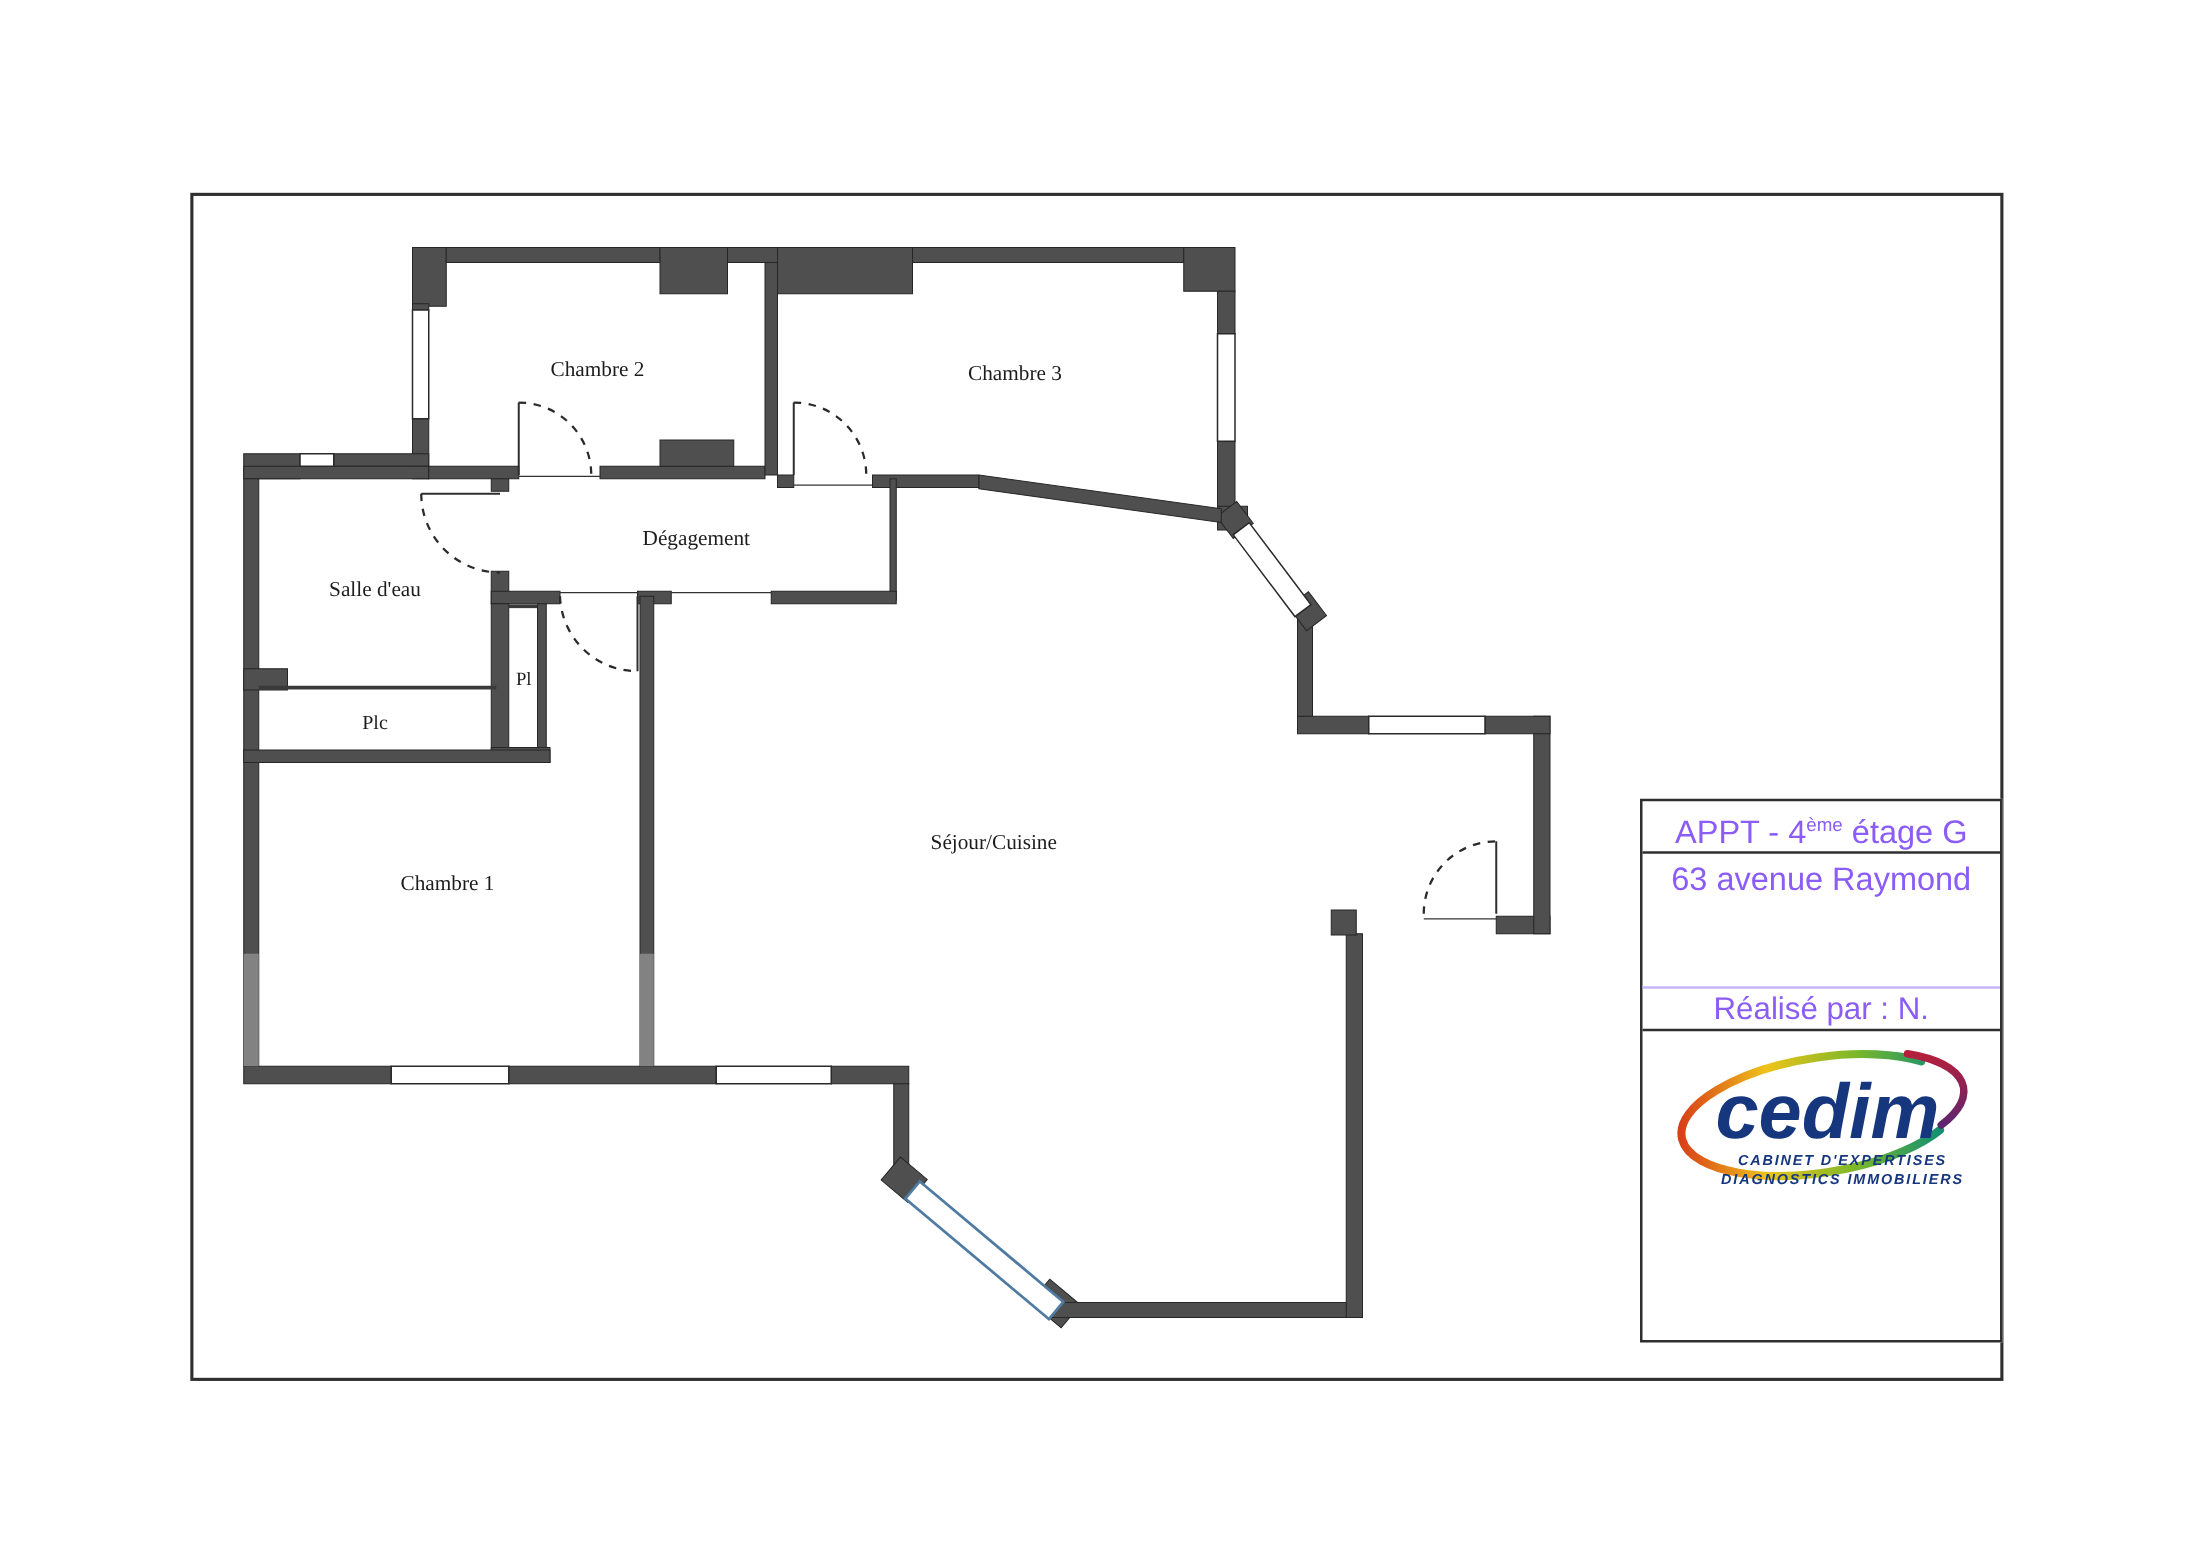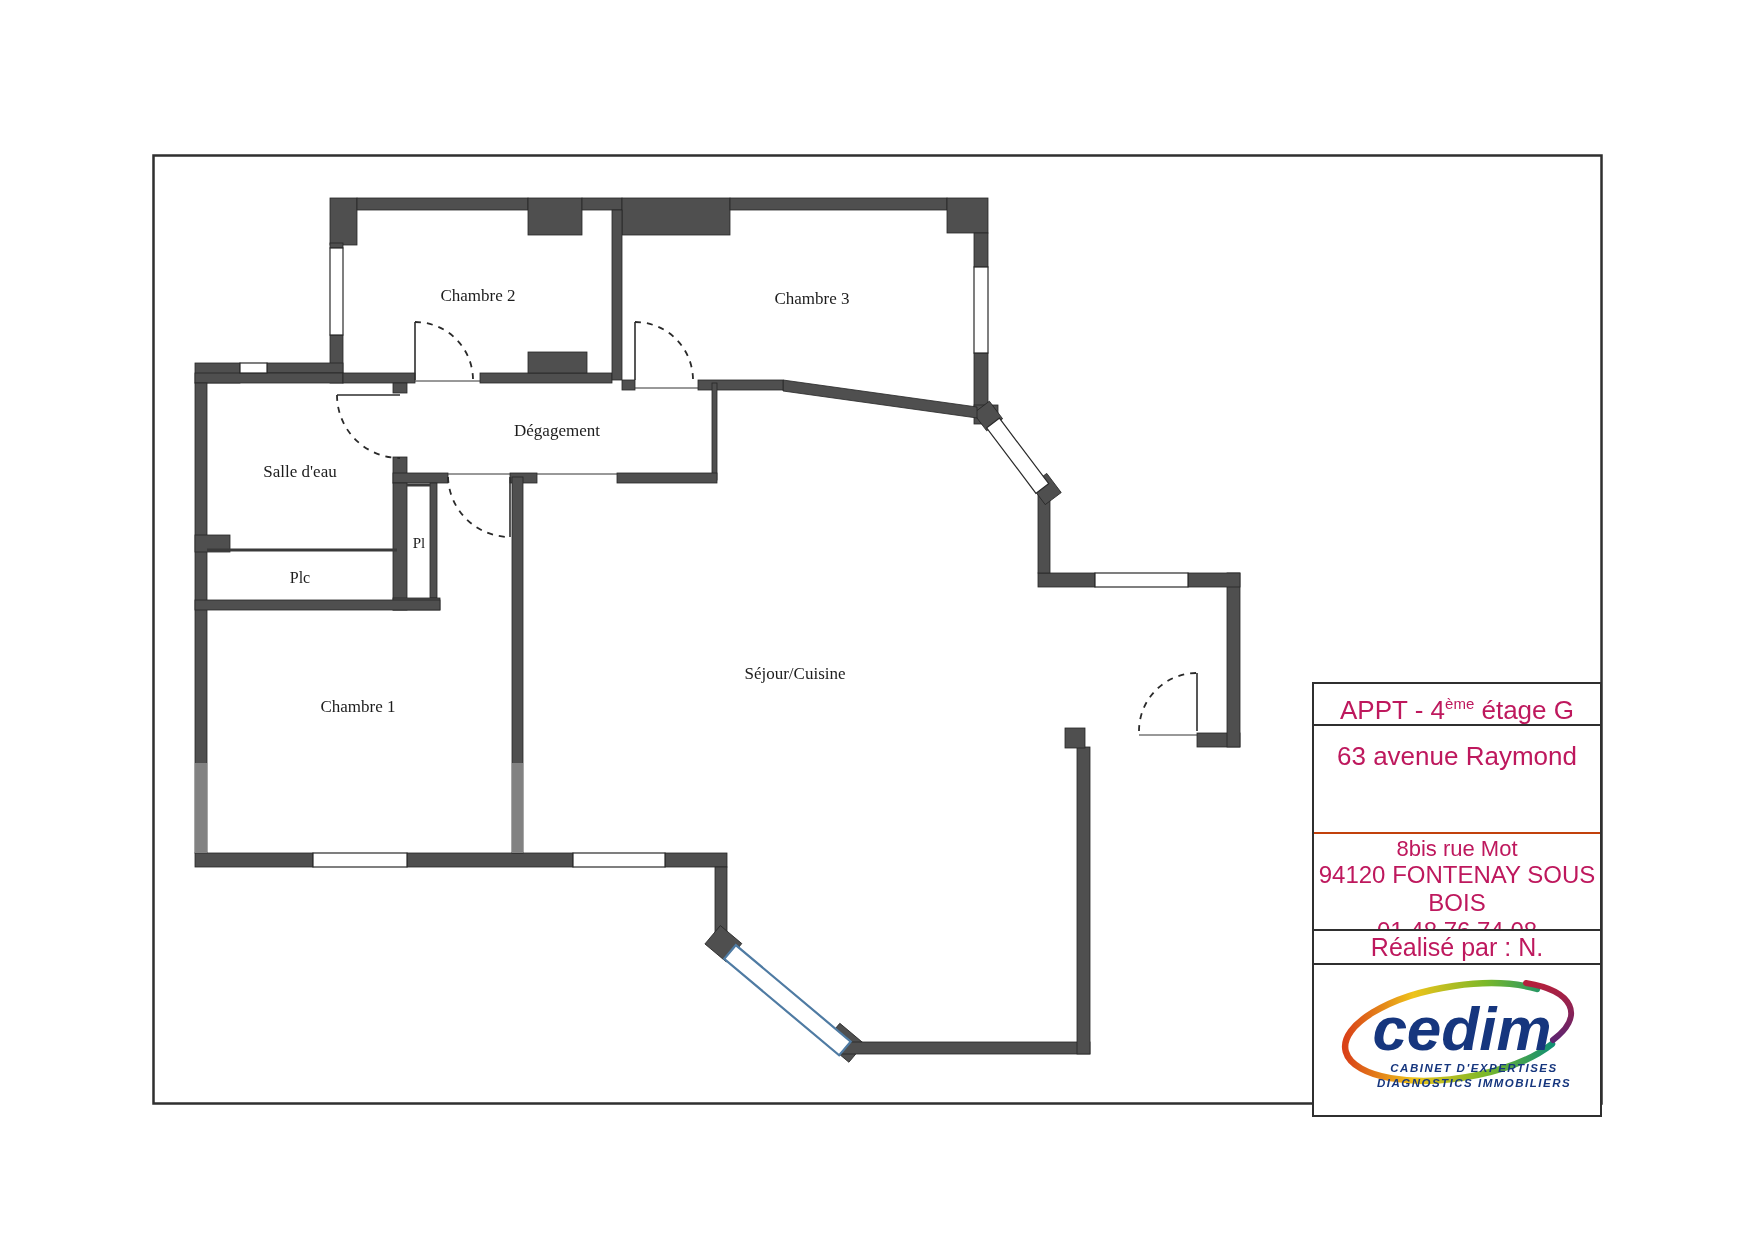--- a/index.html
+++ b/index.html
@@ -1,27 +1,27 @@
 <!DOCTYPE html>
 <html><head>
 <meta charset="utf-8">
 <style>
   html,body{margin:0;padding:0;background:#ffffff;}
   body{width:1754px;height:1239px;position:relative;font-family:"Liberation Sans",sans-serif;}
   #plan-svg{position:absolute;left:0;top:0;}
   
   .title-block{
-    position:absolute;left:1312px;top:682px;width:290px;height:435px;
+    position:absolute;left:1312px;top:639px;width:290px;height:435px;
     border:2px solid #2f2f2f;box-sizing:border-box;background:#ffffff;
-    color:#be185d;text-align:center;
+    color:#8b5cf6;text-align:center;
   }
   .tb-row{box-sizing:border-box;overflow:hidden;}
   .tb-r1{height:42px;border-bottom:2px solid #2f2f2f;font-size:26px;line-height:40px;font-weight:500;}
   .tb-r1 sup{font-size:15px;}
-  .tb-r2{height:108px;border-bottom:2px solid #c2410c;font-size:26px;line-height:34px;padding-top:13px;}
+  .tb-r2{height:108px;border-bottom:2px solid #c4b5fd;font-size:26px;line-height:34px;padding-top:3px;}
   .tb-r3{height:97px;border-bottom:2px solid #2f2f2f;padding-top:2px;}
   .tb-r3 .l1{font-size:22px;line-height:25px;}
   .tb-r3 .l2{font-size:24px;line-height:28px;}
   .tb-r3 .l3{font-size:24px;line-height:28px;}
   .tb-r4{height:34px;border-bottom:2px solid #2f2f2f;font-size:25px;line-height:32px;}
   .tb-r5{height:142px;display:flex;align-items:center;justify-content:center;font-style:italic;}
 </style>
 </head>
 <body>
 
@@ -153,26 +153,20 @@
   </g>
 </svg>
 
 <div class="title-block">
   <div class="tb-row tb-r1">
     <span>APPT - 4</span><sup>ème</sup><span> étage G</span>
   </div>
   <div class="tb-row tb-r2">
     <div>63 avenue Raymond</div>
   </div>
-  <div class="tb-row tb-r3">
-    <div class="l1">8bis rue Mot</div>
-    <div class="l2">94120 FONTENAY SOUS BOIS</div>
-    <div class="l3">01 48 76 74 08</div>
-
-  </div>
   <div class="tb-row tb-r4">
     <span>Réalisé par : N. CONSOLIN</span>
   </div>
   <div class="tb-row tb-r5">
     <svg width="262" height="132" viewBox="0 0 262 132">
       <defs>
         <linearGradient id="swooshMain" x1="0" y1="0" x2="1" y2="0">
           <stop offset="0" stop-color="#d94118"></stop>
           <stop offset="0.33" stop-color="#eec31a"></stop>
           <stop offset="0.68" stop-color="#7ab82a"></stop>

